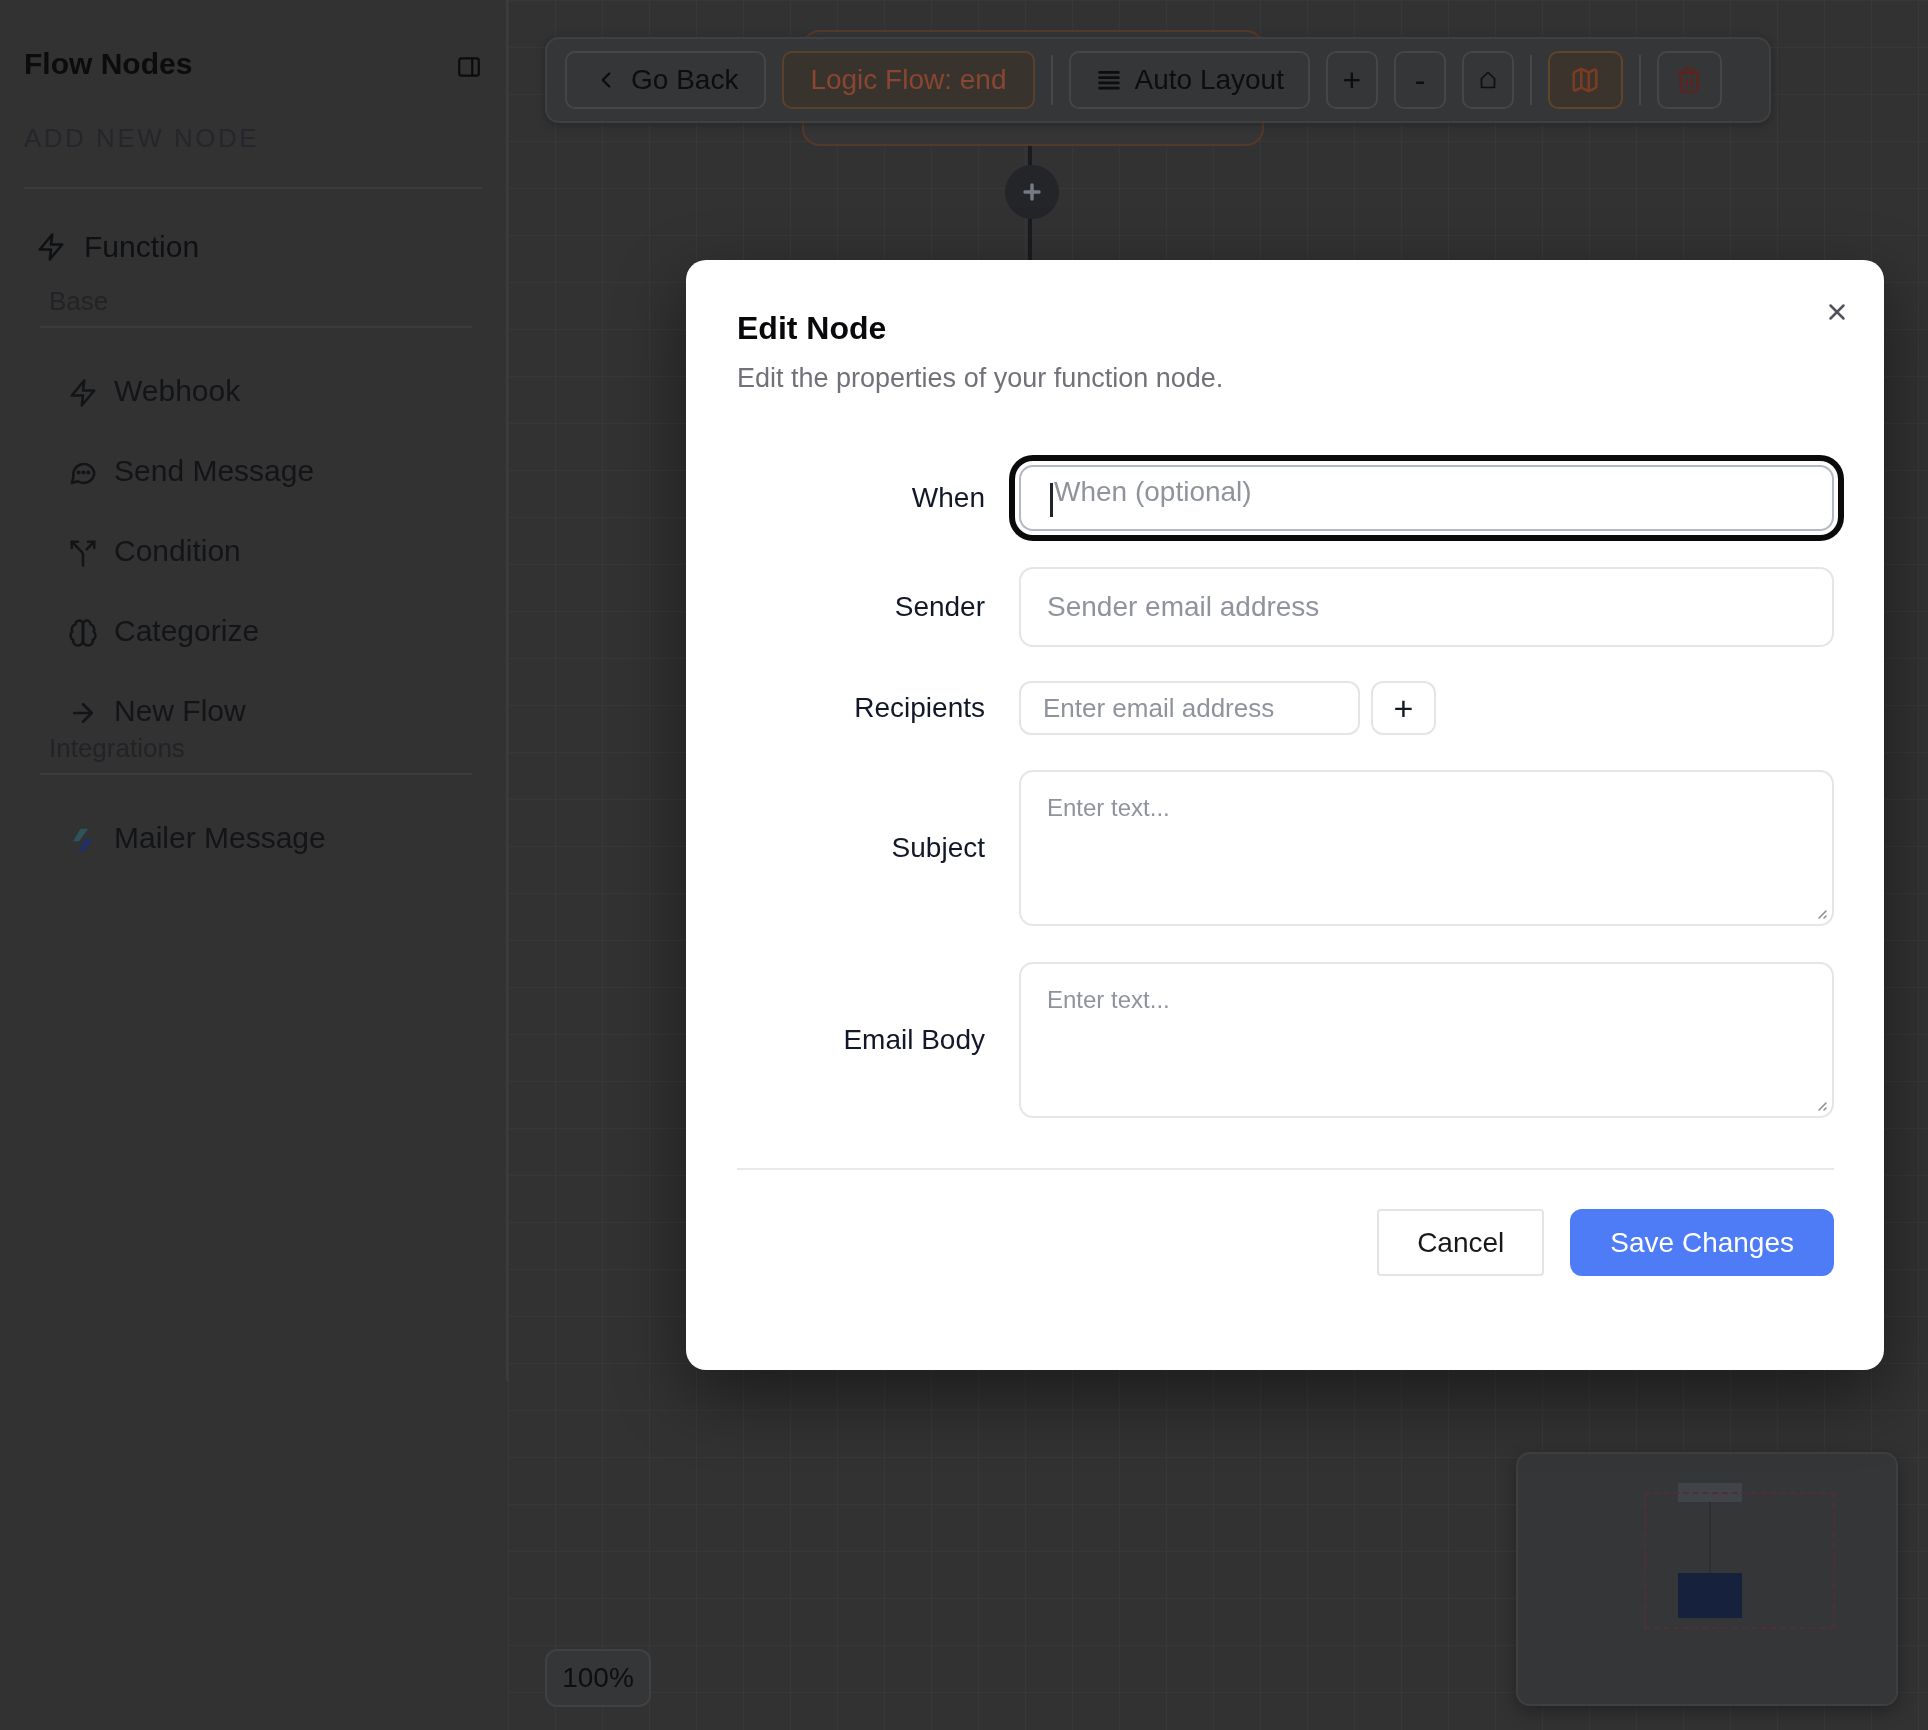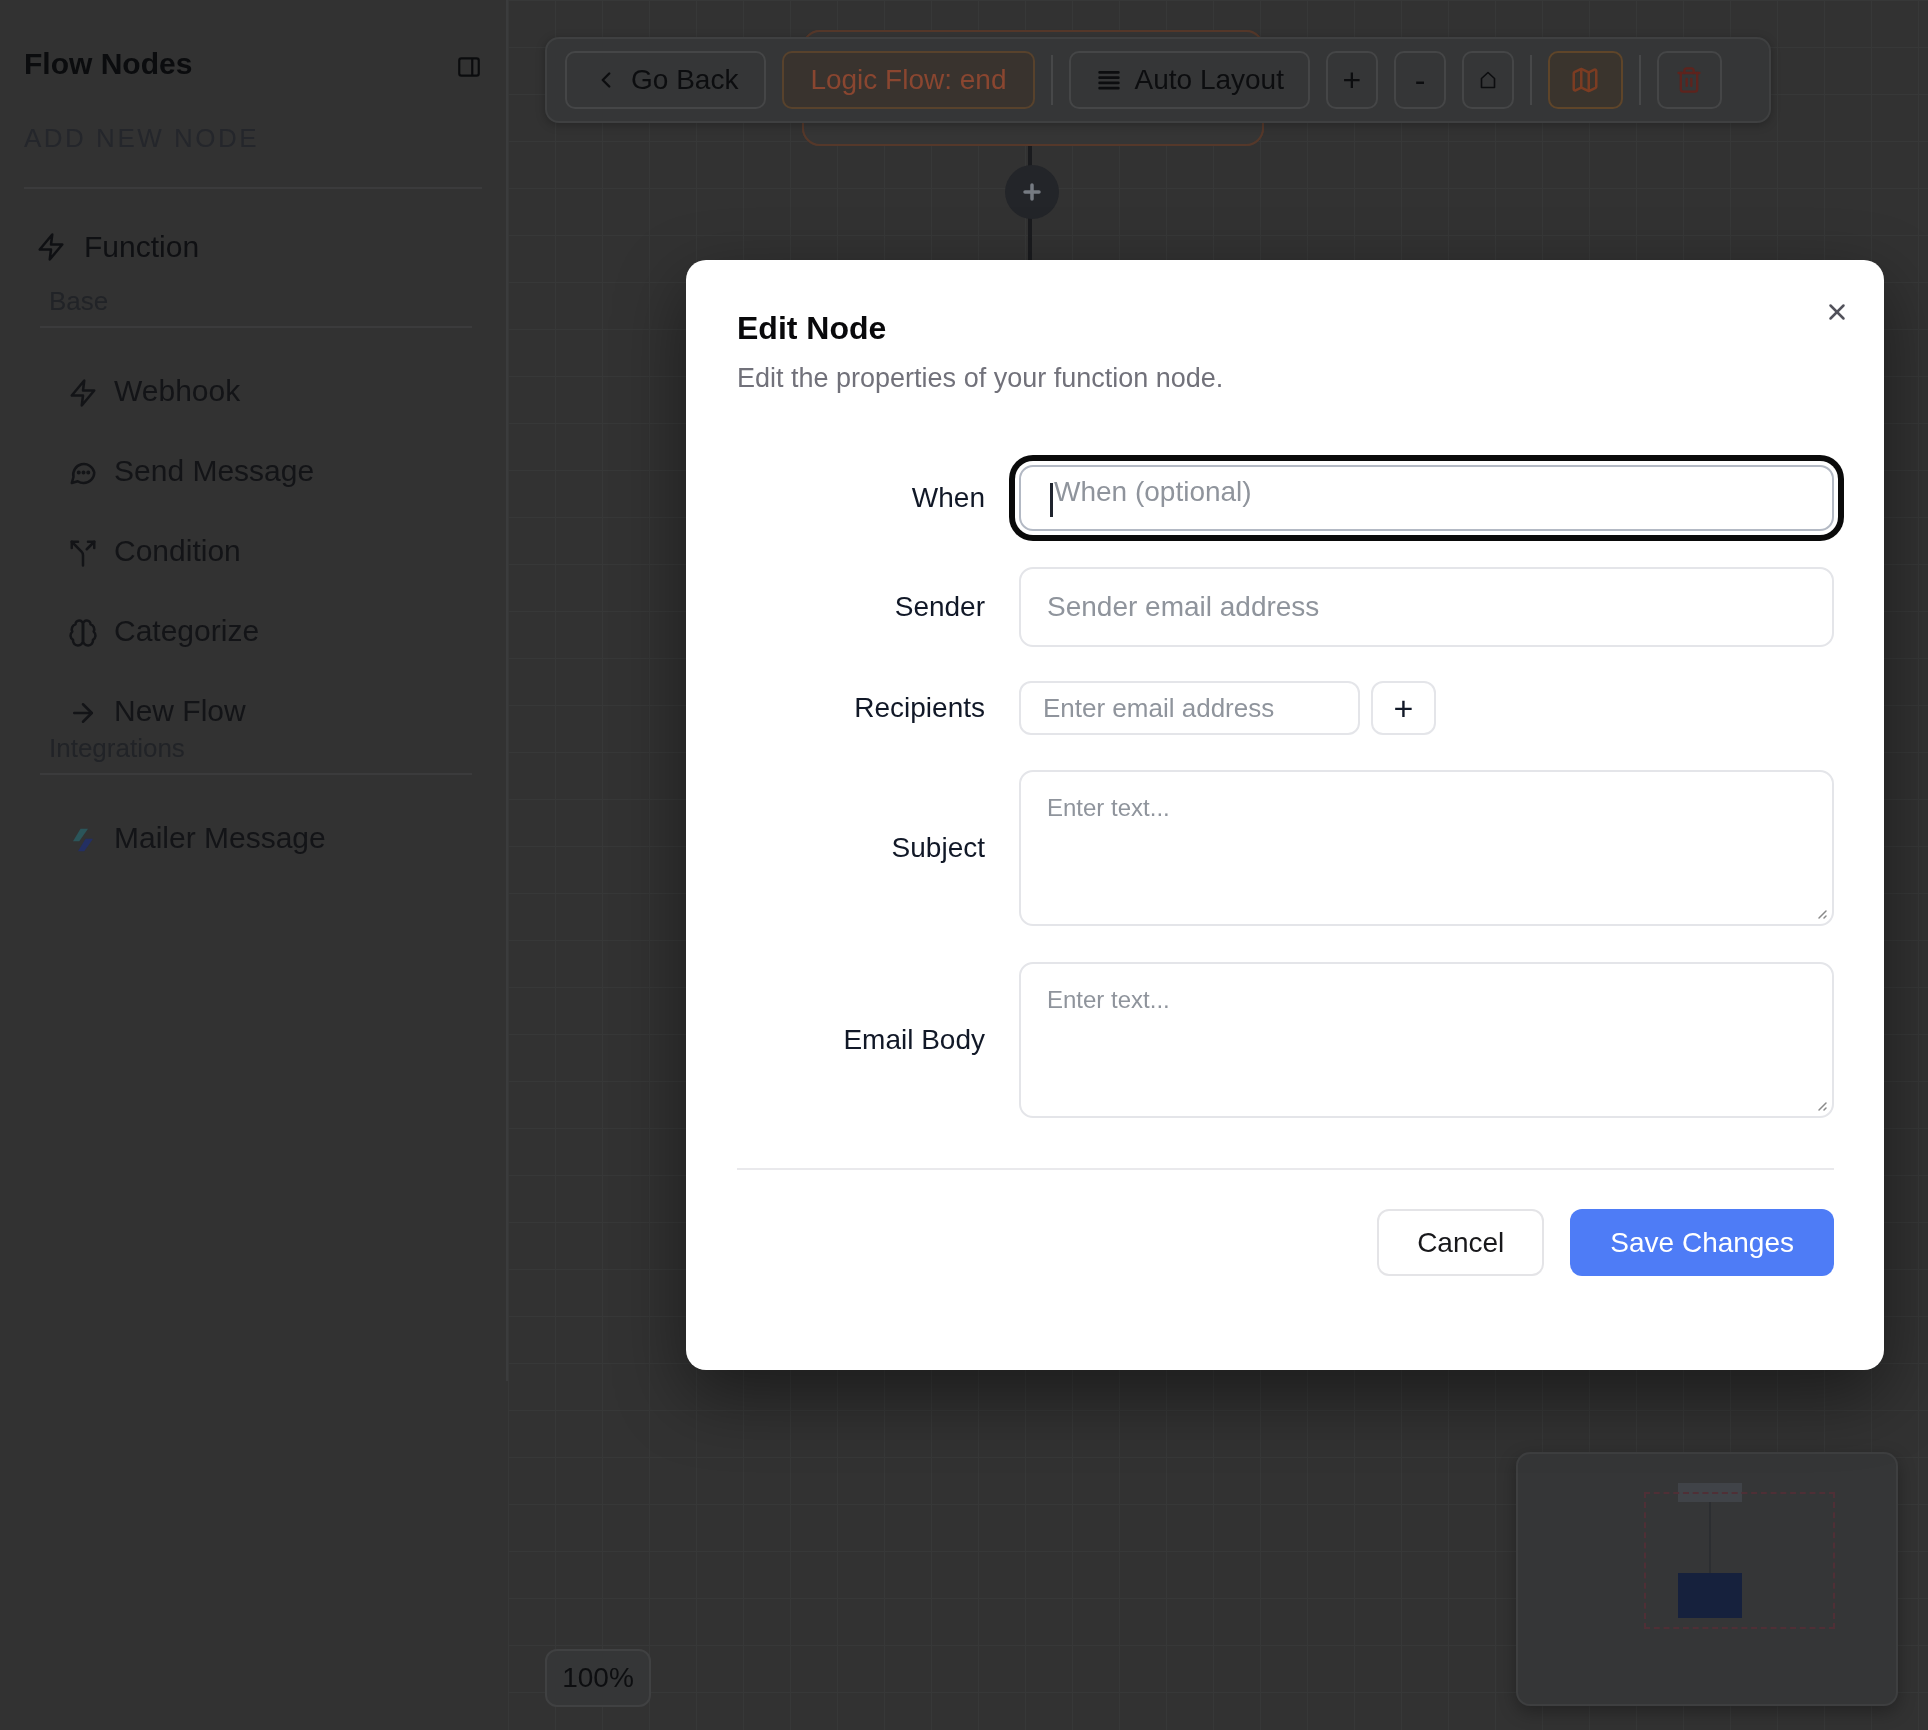--- a/index.html
+++ b/index.html
@@ -158,21 +158,21 @@
   }
 
   .ta-wrap { position:relative; width:815px; }
   .ta { width:815px; height:156px; font-size:24px; padding:22px 26px; resize:none; display:block; }
   .resize-handle { position:absolute; right:6px; bottom:6px; width:18px; height:18px; cursor:nwse-resize; }
 
   .modal-divider { margin-top:50px; height:2px; background:#e9e9ec; }
   .modal-actions { margin-top:39px; display:flex; justify-content:flex-end; gap:26px; }
   .btn-cancel {
     height:67px; padding:0 38px; background:#fff; border:2px solid #e4e4e7;
-    border-radius:12px; font-size:28px; color:#18181b; cursor:pointer; font-family:inherit;
+    border-radius:4px; font-size:28px; color:#18181b; cursor:pointer; font-family:inherit;
   }
   .btn-save {
     height:67px; padding:0 40px; background:#4e7cf6; border:none;
     border-radius:12px; font-size:28px; color:#ffffff; cursor:pointer; font-family:inherit;
   }
 </style>
 </head>
 <body>
 
 <div class="canvas">

